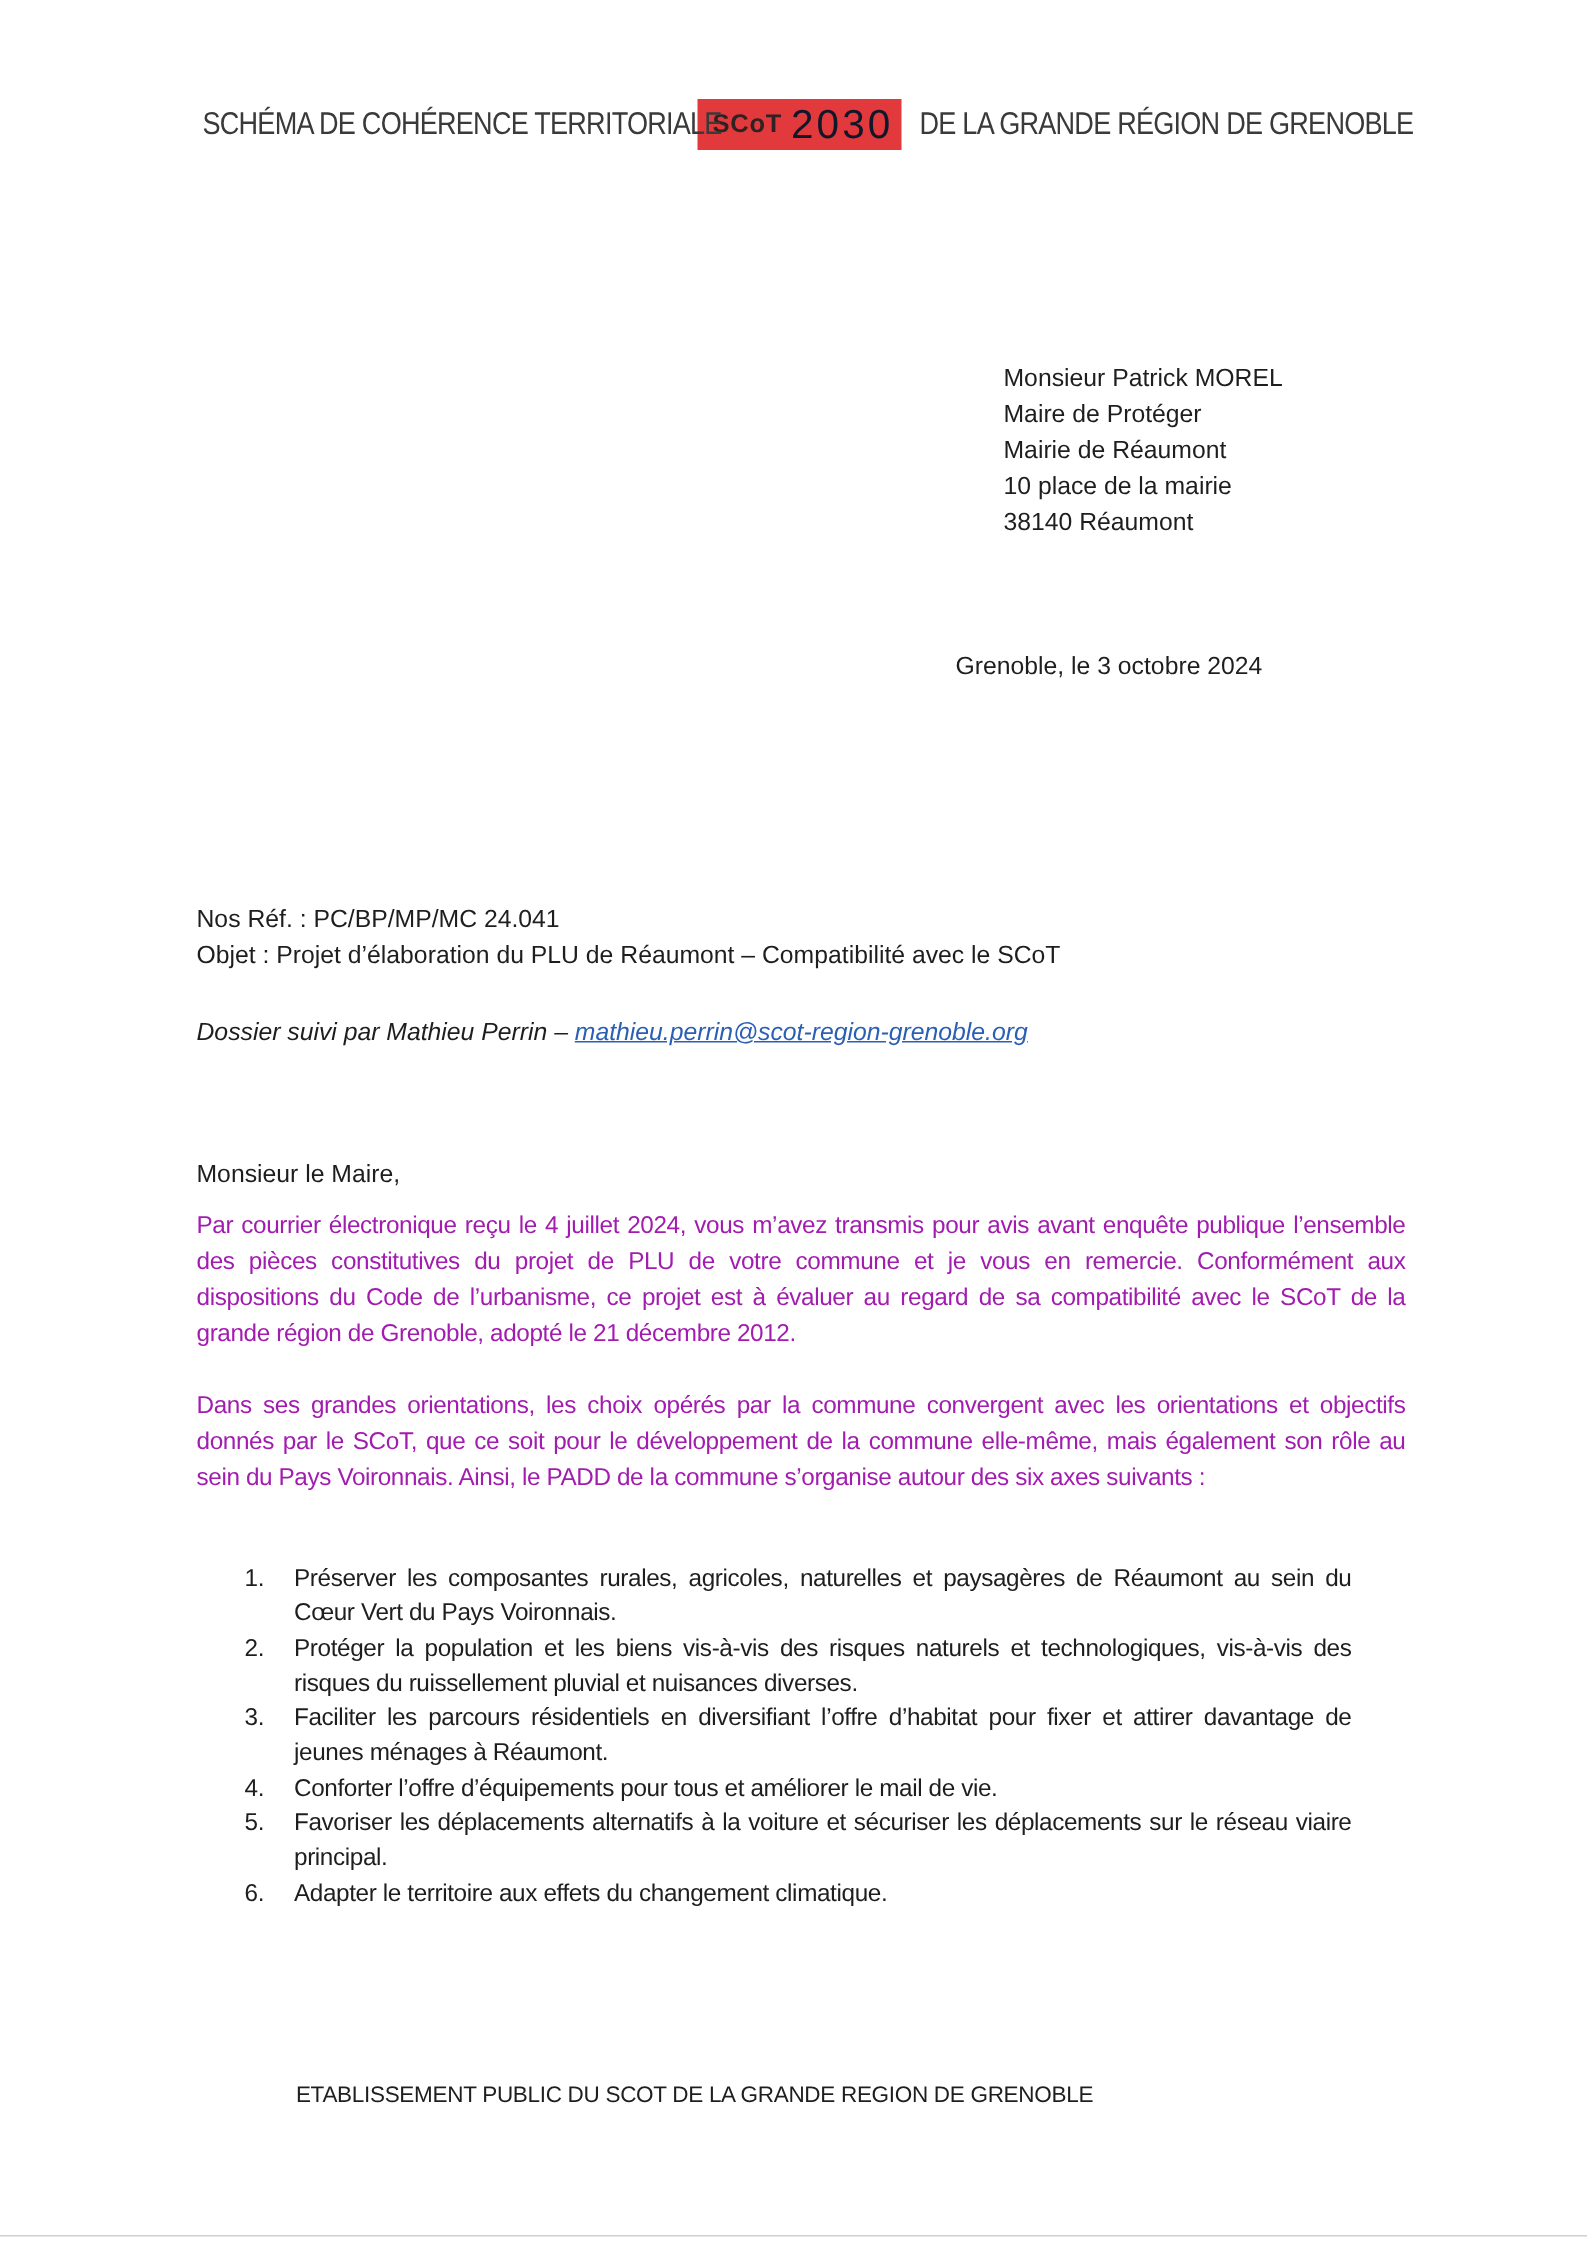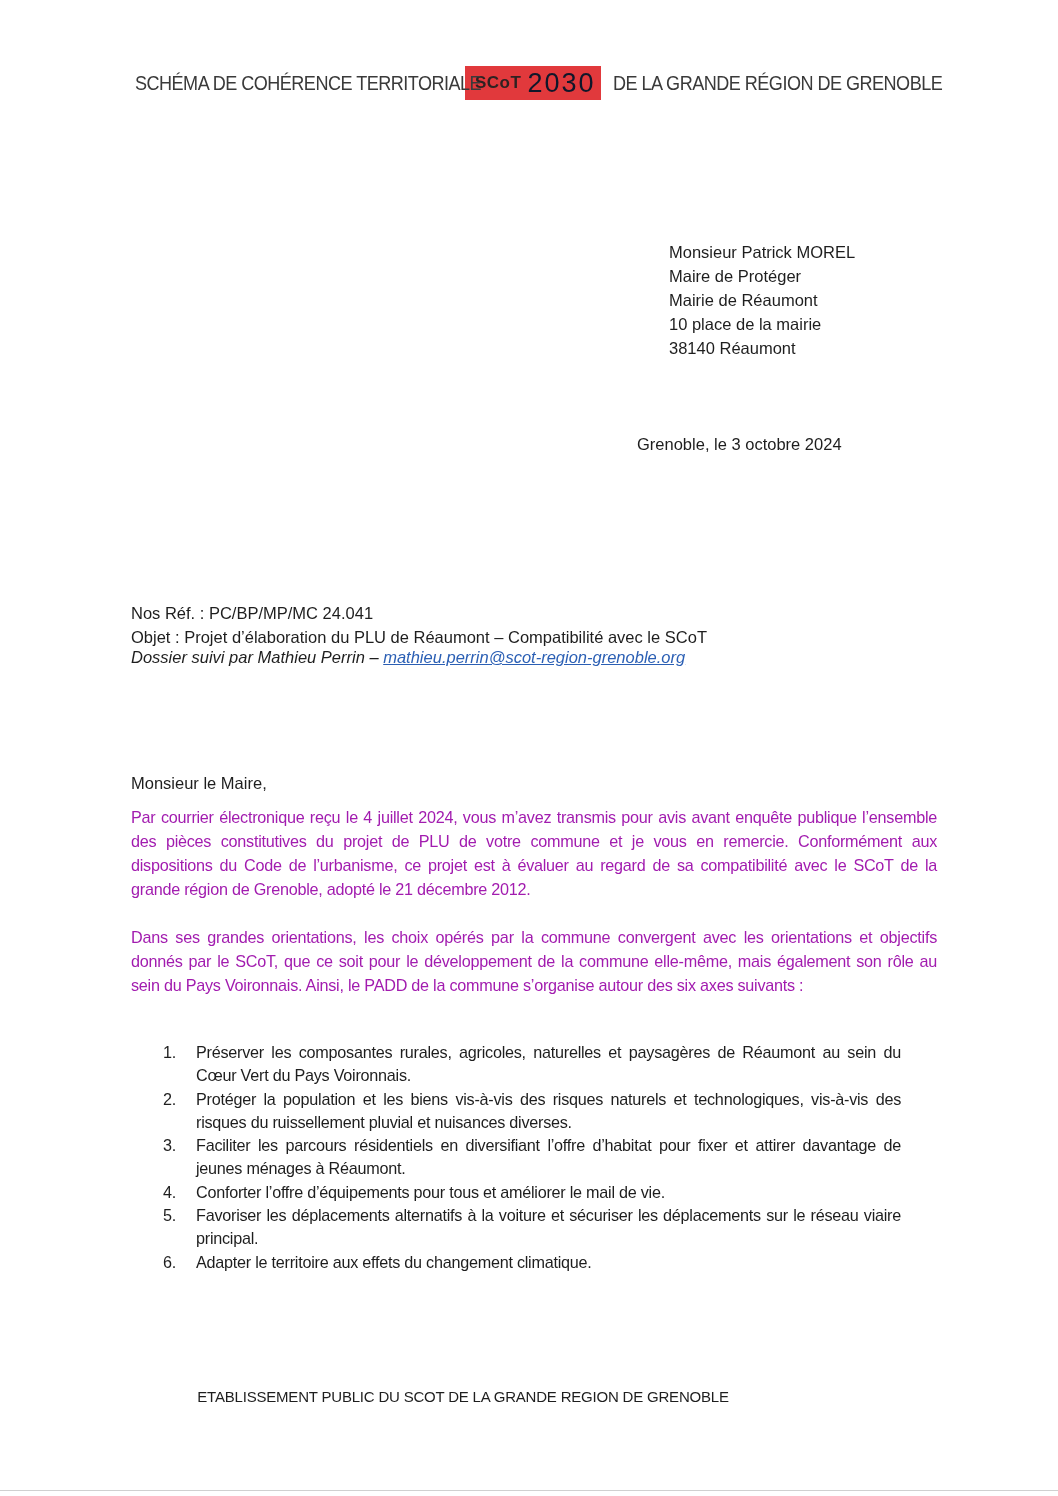--- a/index.html
+++ b/index.html
@@ -62,21 +62,21 @@
     <div class="t" style="top:264px">Maire de Protéger</div>
     <div class="t" style="top:288px">Mairie de Réaumont</div>
     <div class="t" style="top:312px">10 place de la mairie</div>
     <div class="t" style="top:336px">38140 Réaumont</div>
   </div>
 
   <div class="t" style="top:432px; left:637px">Grenoble, le 3 octobre 2024</div>
 
   <div class="t" style="top:601px; left:131px">Nos Réf. : PC/BP/MP/MC 24.041</div>
   <div class="t" style="top:625px; left:131px">Objet : Projet d’élaboration du PLU de Réaumont – Compatibilité avec le SCoT</div>
-  <div class="t italic" style="top:645px; left:131px">
+  <div class="t italic" style="top:676px; left:131px">
     <span>Dossier suivi par Mathieu Perrin – </span><a class="link">mathieu.perrin@scot-region-grenoble.org</a>
   </div>
 
   <div class="t" style="top:771px; left:131px">Monsieur le Maire,</div>
 
   <p class="body-p" style="top:805px; margin:0">Par courrier électronique reçu le 4 juillet 2024, vous m’avez transmis pour avis avant enquête publique l’ensemble des pièces constitutives du projet de PLU de votre commune et je vous en remercie. Conformément aux dispositions du Code de l’urbanisme, ce projet est à évaluer au regard de sa compatibilité avec le SCoT de la grande région de Grenoble, adopté le 21 décembre 2012.</p>
   <p class="body-p" style="top:925px; margin:0">Dans ses grandes orientations, les choix opérés par la commune convergent avec les orientations et objectifs donnés par le SCoT, que ce soit pour le développement de la commune elle-même, mais également son rôle au sein du Pays Voironnais. Ainsi, le PADD de la commune s’organise autour des six axes suivants :</p>
 
   <ol class="list" style="top:1041px">
     <li><span class="num">1.</span><span>Préserver les composantes rurales, agricoles, naturelles et paysagères de Réaumont au sein du Cœur Vert du Pays Voironnais.</span></li>

